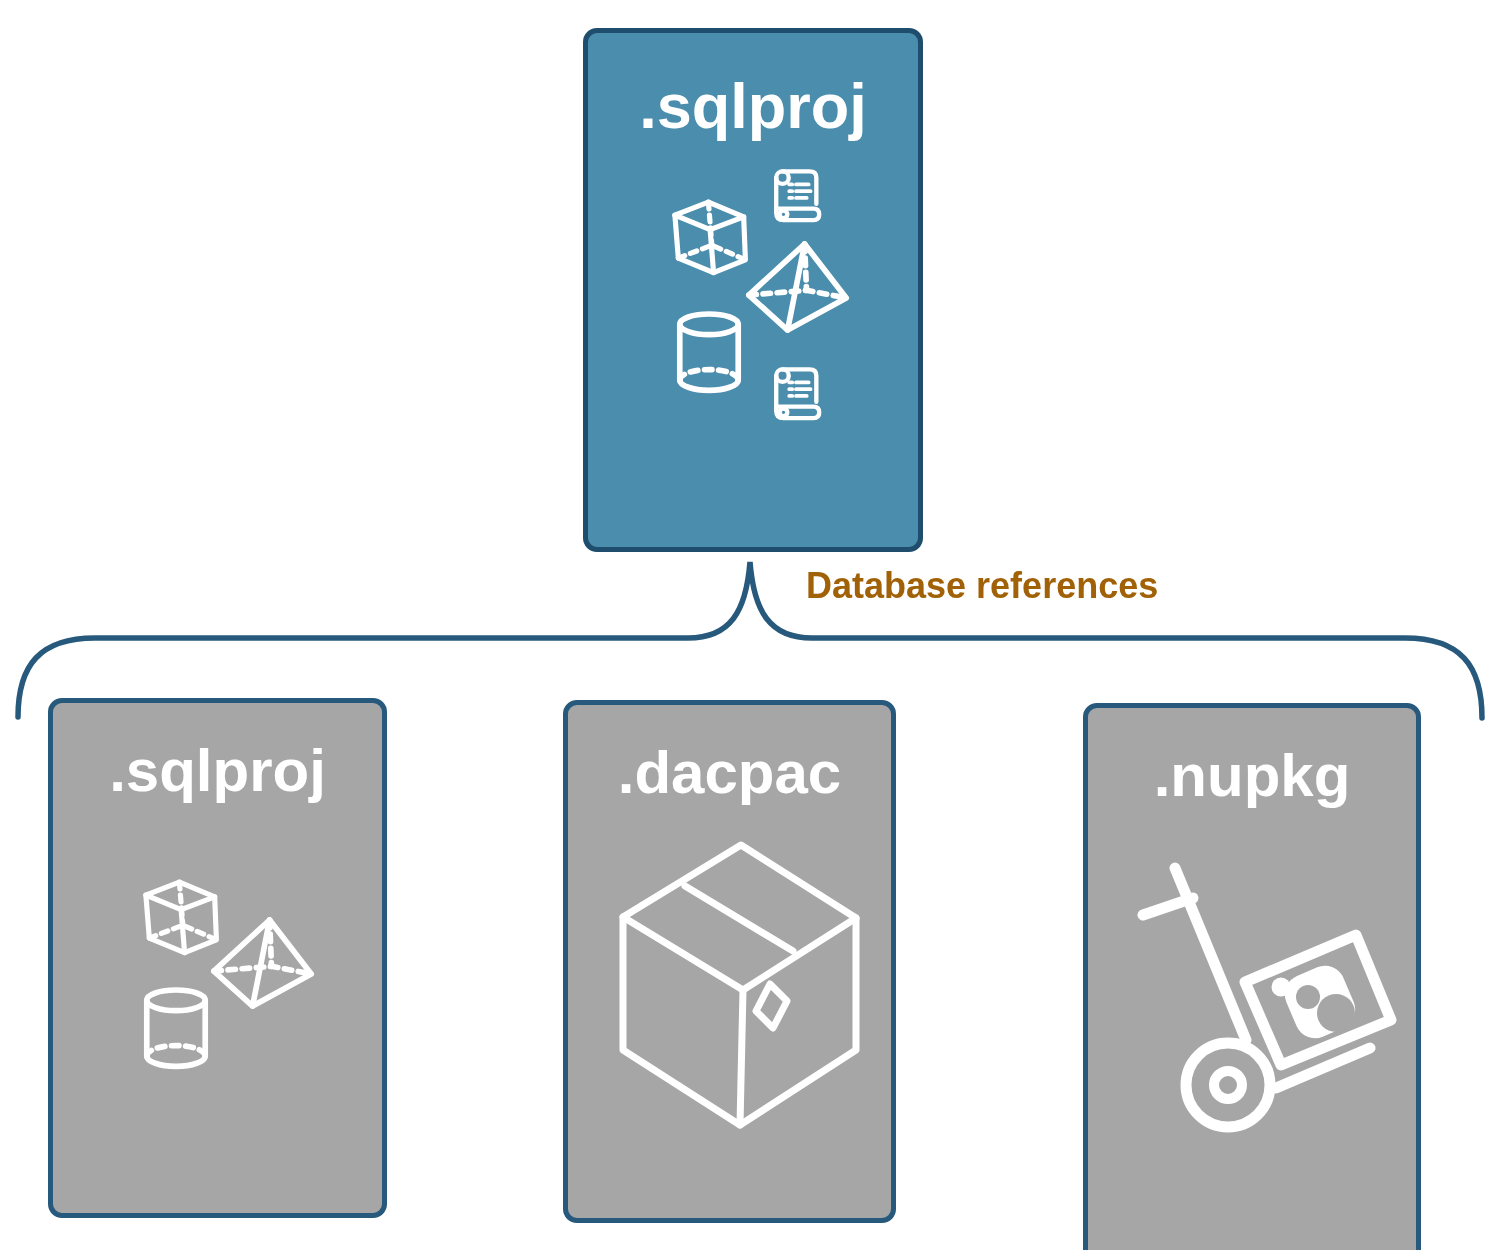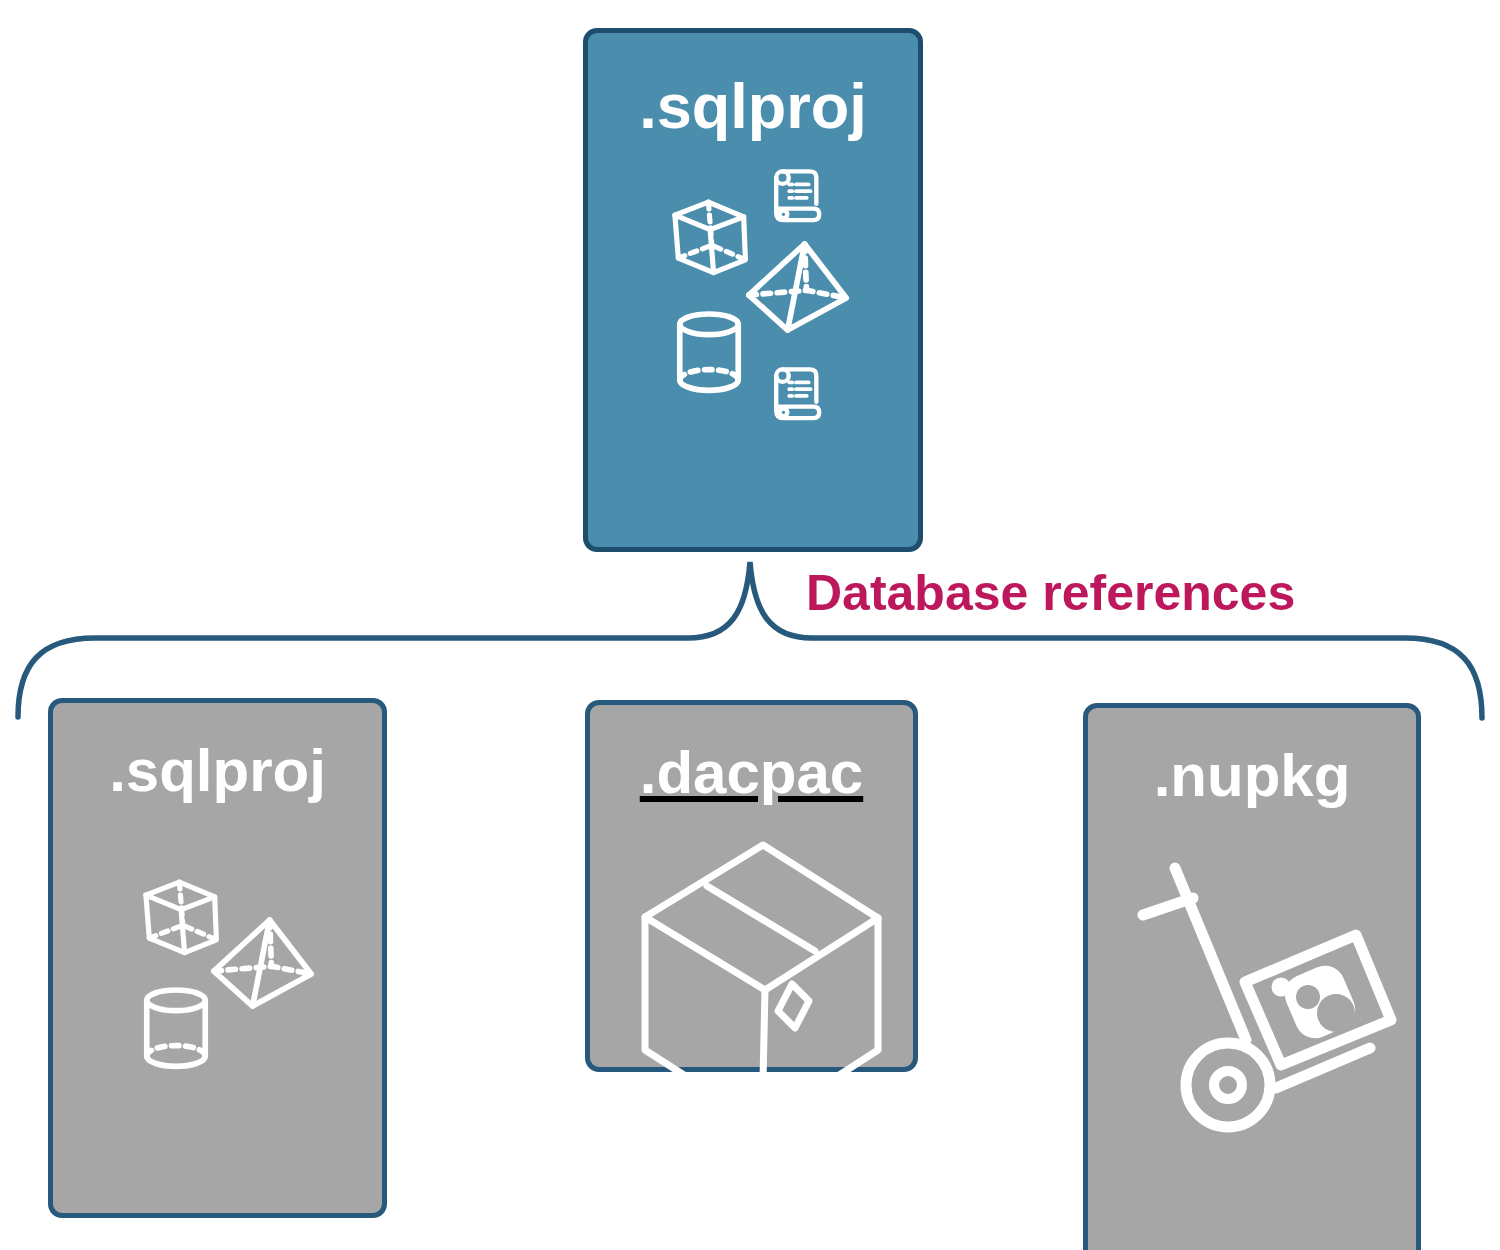--- a/index.html
+++ b/index.html
@@ -4,34 +4,34 @@
 <style>
   html,body{margin:0;padding:0;background:#ffffff;}
   .canvas{
     position:relative;width:1500px;height:1250px;background:#ffffff;
     overflow:hidden;font-family:"Liberation Sans",sans-serif;
   }
   .node{position:absolute;box-sizing:border-box;border-radius:14px;}
   .node-root{left:583px;top:28px;width:340px;height:524px;background:#4a8dac;border:5px solid #1f4d6d;}
   .node-child{background:#a6a6a6;border:5px solid #27597c;}
   .node-child-1{left:48px;top:698px;width:339px;height:520px;}
-  .node-child-2{left:585px;top:700px;width:333px;height:372px;text-decoration:underline;}
+  .node-child-2{left:563px;top:700px;width:333px;height:523px;}
   .node-child-3{left:1083px;top:703px;width:338px;height:668px;}
   .node-label{
     position:relative;text-align:center;font-weight:700;color:#ffffff;
     letter-spacing:0px;line-height:1;
   }
   .node-root .node-label{padding-top:42px;font-size:63px;}
   .node-child .node-label{padding-top:38px;font-size:60px;}
   .icon{position:absolute;}
   .icon svg{display:block;width:100%;height:100%;overflow:visible;}
   .brace{position:absolute;left:0;top:540px;width:1500px;height:200px;}
   .connector-label{
     position:absolute;left:806px;top:566px;
-    font-size:50px;font-weight:700;color:#be185d;white-space:nowrap;line-height:1.1;
+    font-size:36px;font-weight:700;color:#a16207;white-space:nowrap;line-height:1.1;
   }
   
   .wicon{fill:none;stroke:#ffffff;stroke-linecap:round;stroke-linejoin:round;}
 </style>
 </head>
 <body>
 
 <div class="canvas">
 
   <div class="node node-root">

